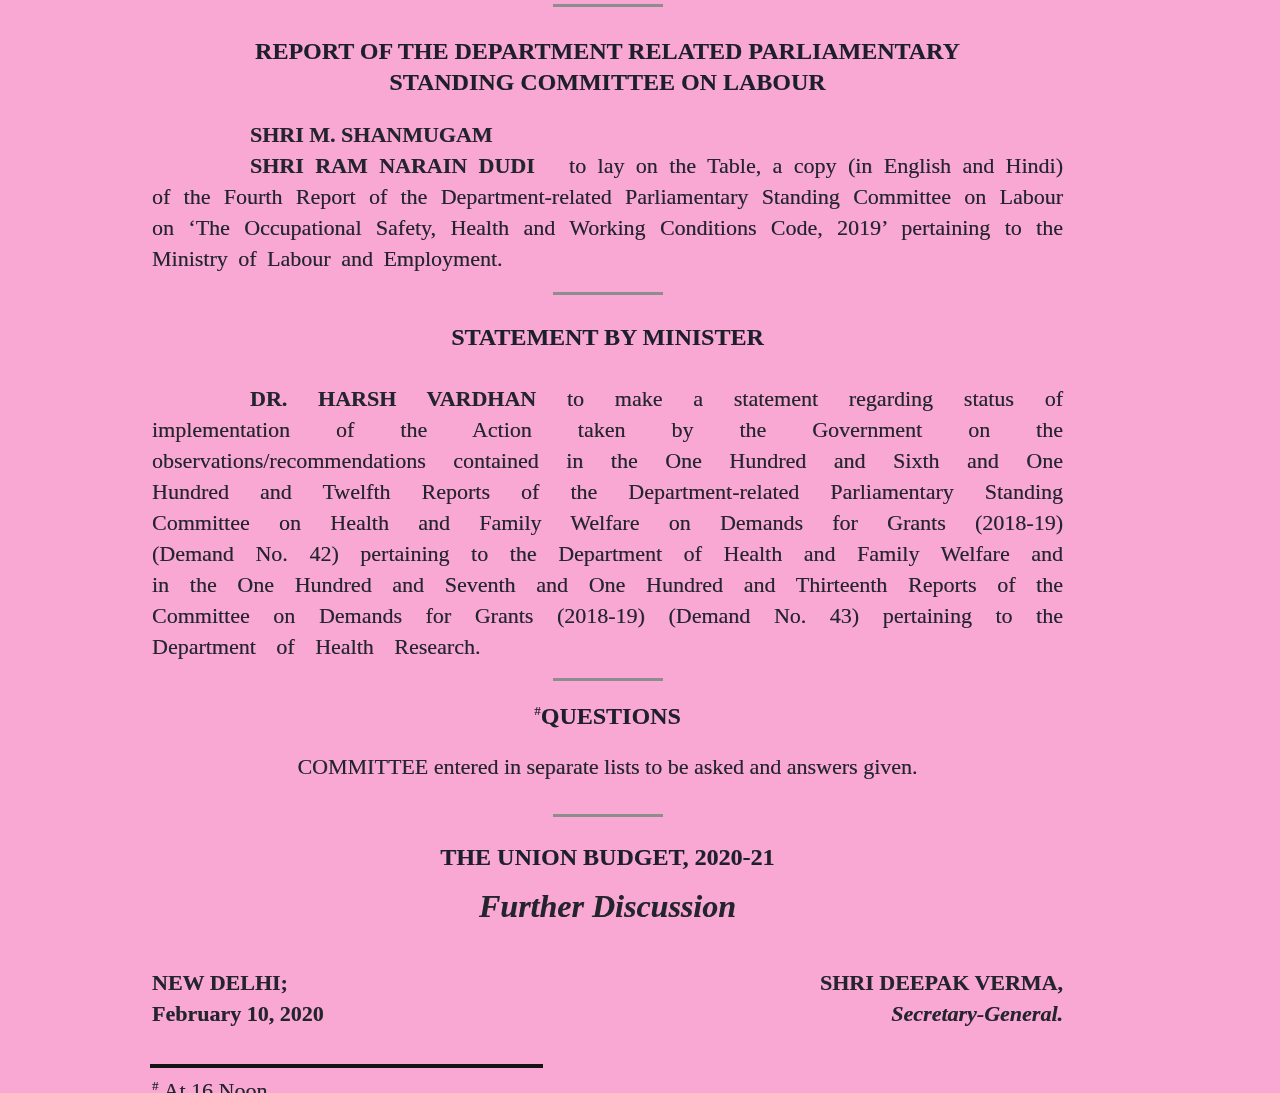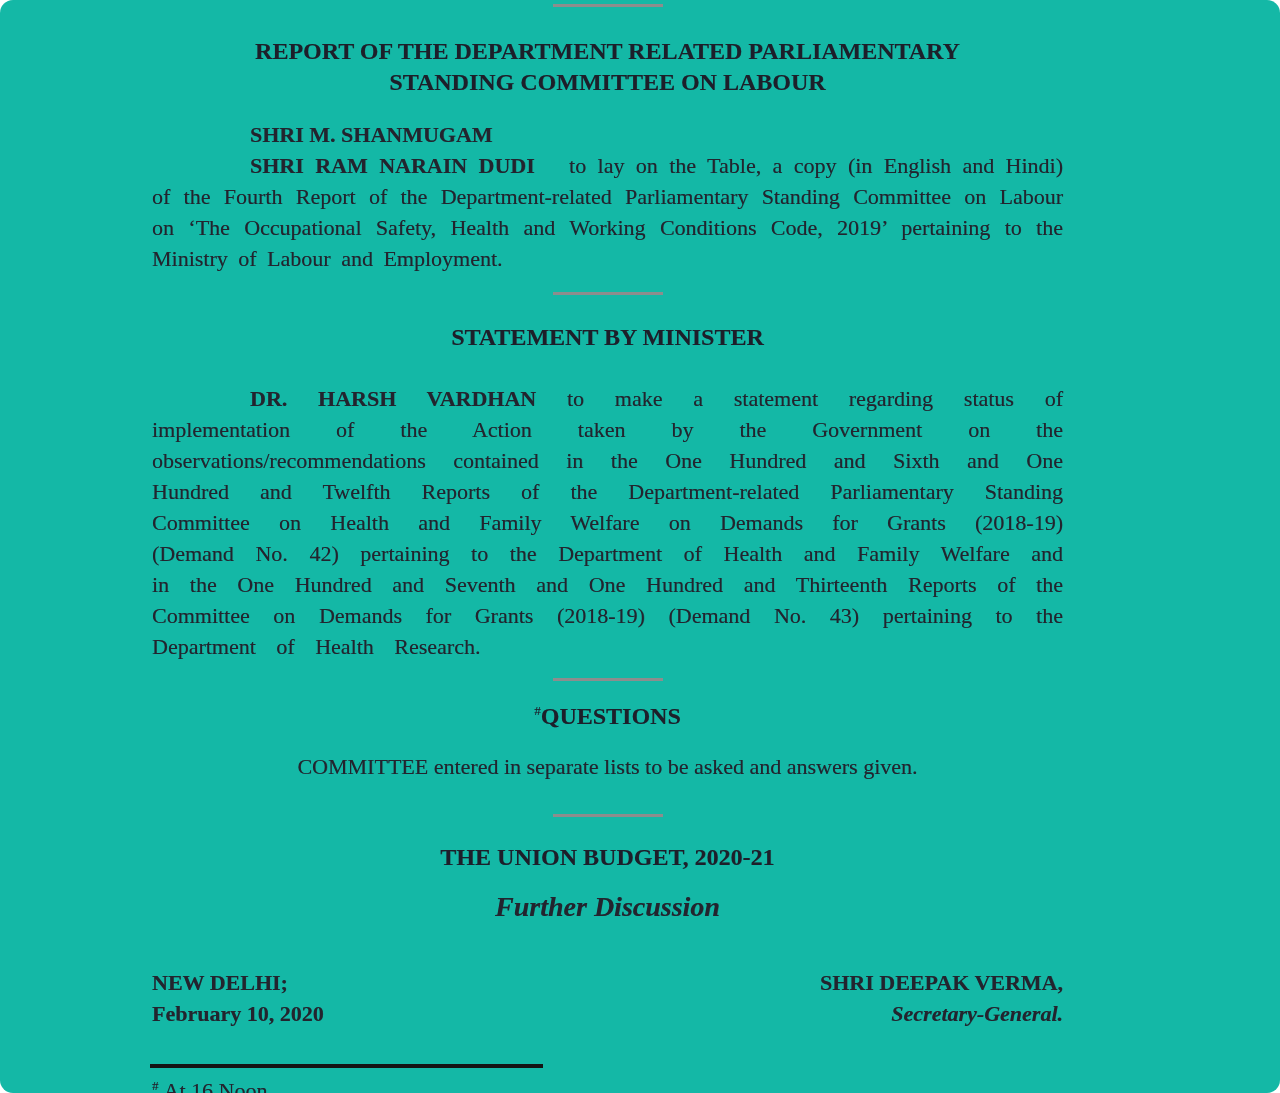--- a/index.html
+++ b/index.html
@@ -4,28 +4,27 @@
 <style>
   html, body {
     margin: 0;
     padding: 0;
     background: #ffffff;
   }
   .page {
     position: relative;
     width: 1280px;
     height: 1093px;
-    background: #14b8a6;
+    background: #f9a8d4;
     font-family: "Liberation Serif", serif;
     font-size: 22px;
     line-height: 31px;
     color: #23242e;
     overflow: hidden;
     text-shadow: 0.3px 0.3px 0.35px rgba(32,34,46,0.45);
-    border-radius: 13px;
   }
   .content {
     margin-left: 152px;
     width: 911px;
   }
   .rule {
     width: 110px;
     height: 3px;
     background: #8d8d8d;
     margin-left: auto;
@@ -68,21 +67,21 @@
   }
   .q-para {
     margin: 19px 0 0 0;
     text-align: center;
   }
   .subtitle-italic {
     margin: 18px 0 0 0;
     text-align: center;
     font-style: italic;
     font-weight: bold;
-    font-size: 28px;
+    font-size: 32px;
   }
   .signature {
     margin-top: 45px;
     display: flex;
     justify-content: space-between;
     align-items: flex-start;
   }
   .sig-left  { text-align: left;  font-weight: bold; }
   .sig-right { text-align: right; font-weight: bold; }
   .sig-role  { font-style: italic; }

